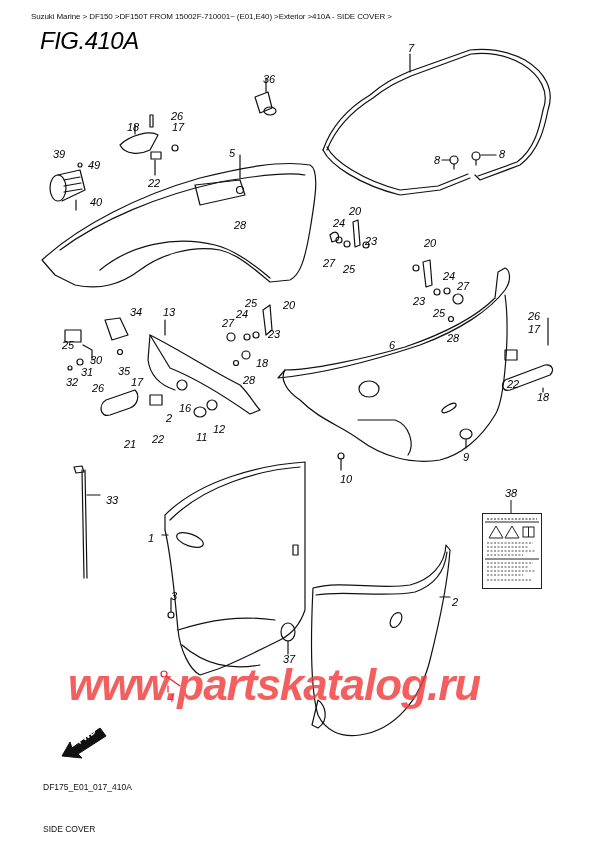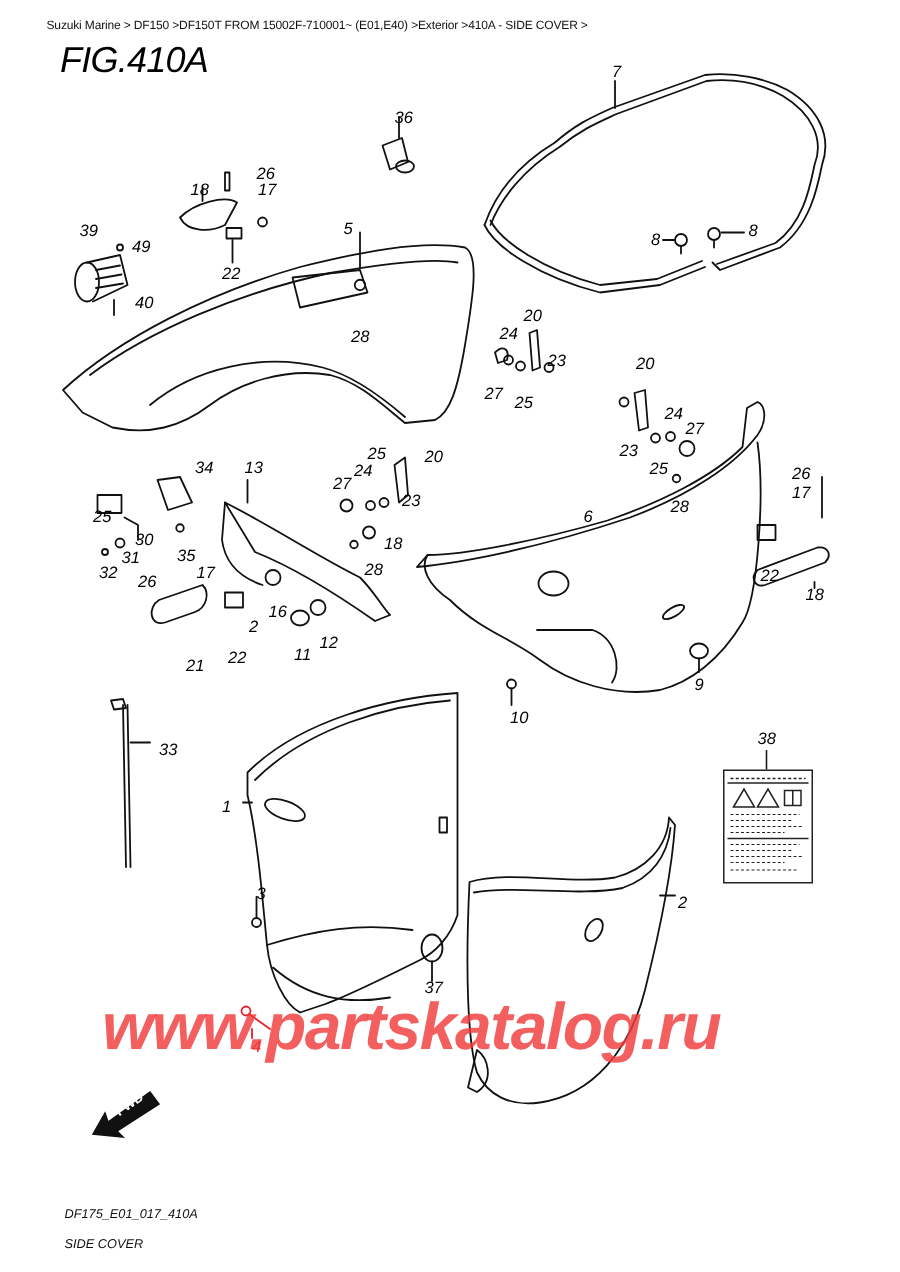--- a/index.html
+++ b/index.html
@@ -3,22 +3,22 @@
 <meta charset="utf-8">
 <style>
   html, body { margin: 0; padding: 0; background: #ffffff; }
   body { width: 600px; height: 848px; position: relative; overflow: hidden; font-family: "Liberation Sans", sans-serif; }
   .breadcrumb { position: absolute; left: 7px; top: 12px; font-size: 8px; color: #111; white-space: nowrap; letter-spacing: -0.1px; padding-left: 24px; }
   .fig-title { position: absolute; left: 40px; top: 27px; font-size: 24px; font-style: italic; color: #000; letter-spacing: -0.5px; }
   svg.art { position: absolute; left: 0; top: 0; }
   .callout { position: absolute; font-size: 11px; font-style: italic; color: #000; line-height: 1; white-space: nowrap; cursor: pointer; }
   .callout.red { color: #e8202a; }
   .watermark { position: absolute; left: 68px; top: 660px; font-size: 44px; font-weight: bold; font-style: italic; color: rgba(240,60,60,0.82); letter-spacing: -1px; white-space: nowrap; }
-  .footer-code { position: absolute; left: 43px; top: 804px; font-size: 8.5px; font-style: italic; color: #111; }
-  .footer-name { position: absolute; left: 43px; top: 824px; font-size: 8.5px; font-style: italic; color: #111; }
+  .footer-code { position: absolute; left: 43px; top: 782px; font-size: 8.5px; color: #111; }
+  .footer-name { position: absolute; left: 43px; top: 824px; font-size: 8.5px; color: #111; }
   .fwd { position: absolute; left: 60px; top: 720px; width: 50px; height: 40px; }
   .fwd-label { position: absolute; left: 76px; top: 731px; font-size: 9px; color: #fff; transform: rotate(-35deg); font-weight: bold; }
   .label-sheet { position: absolute; left: 482px; top: 513px; width: 58px; height: 74px; border: 1.5px solid #222; background: #fff; }
 </style>
 </head>
 <body>
 
 <div class="breadcrumb">Suzuki Marine &gt; DF150 &gt;DF150T FROM 15002F-710001~ (E01,E40) &gt;Exterior &gt;410A - SIDE COVER &gt;</div>
 <div class="fig-title">FIG.410A</div>
 

